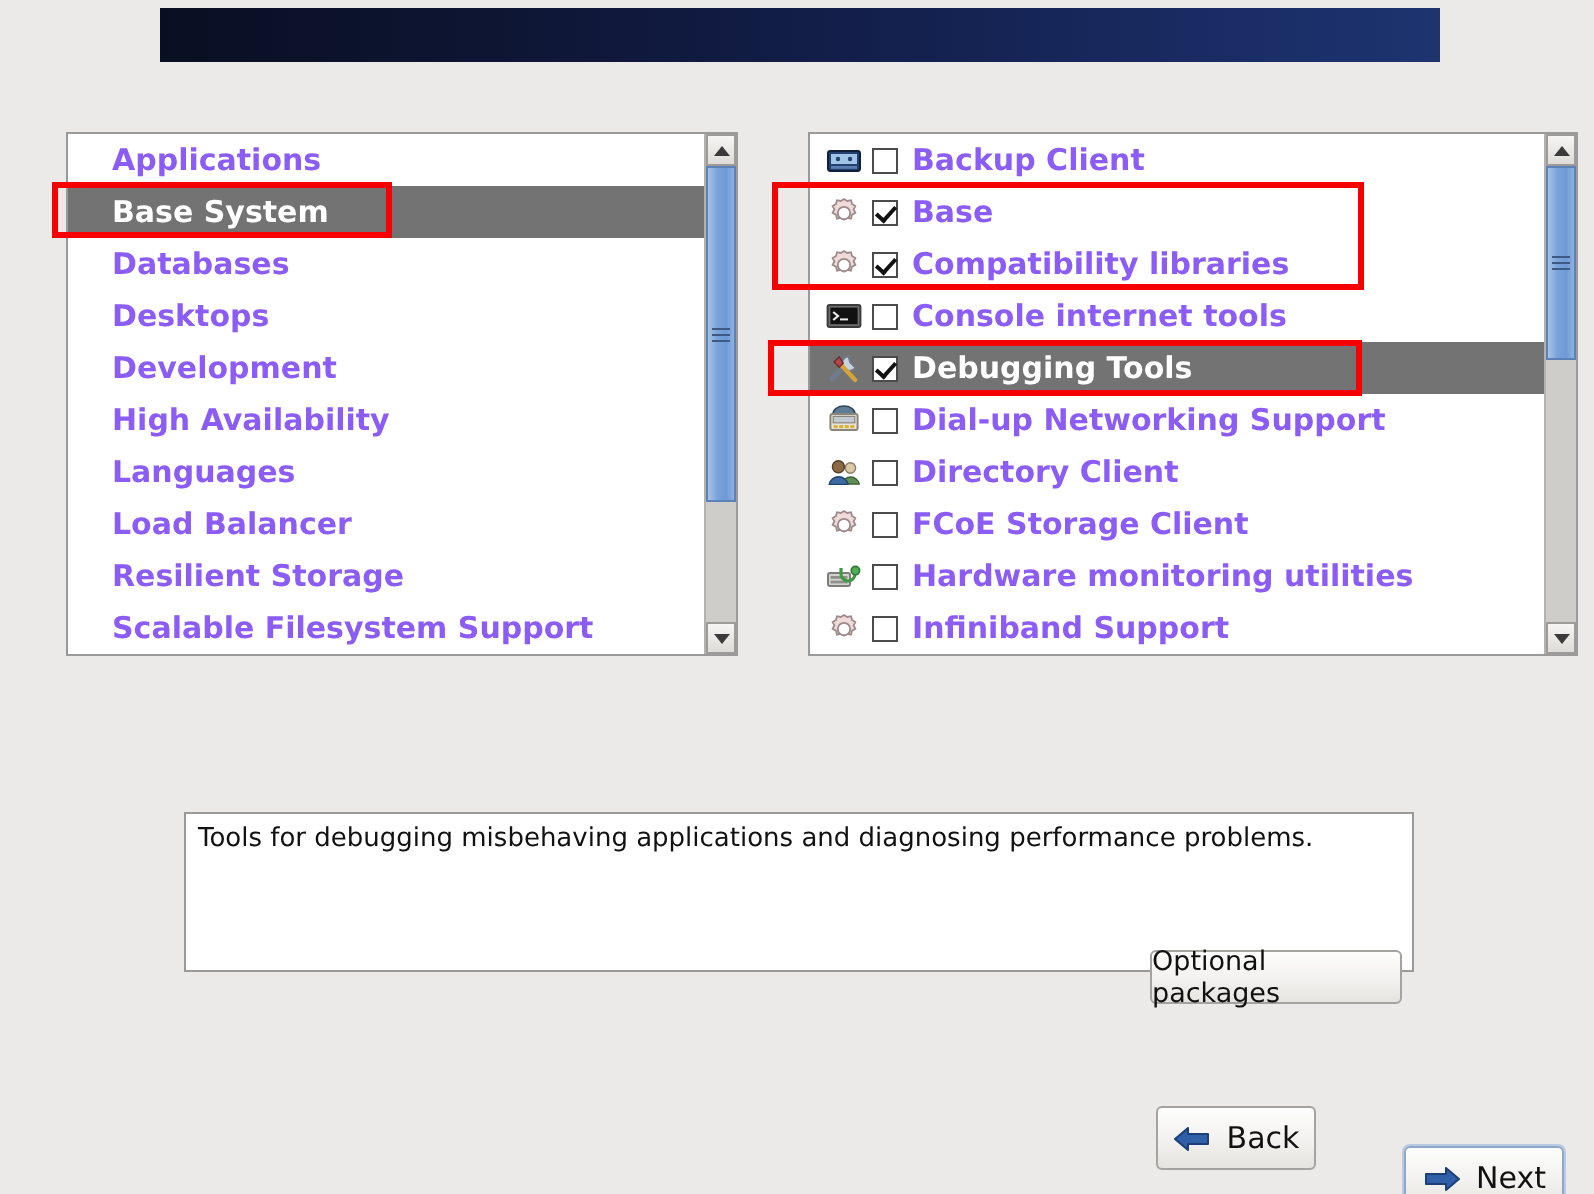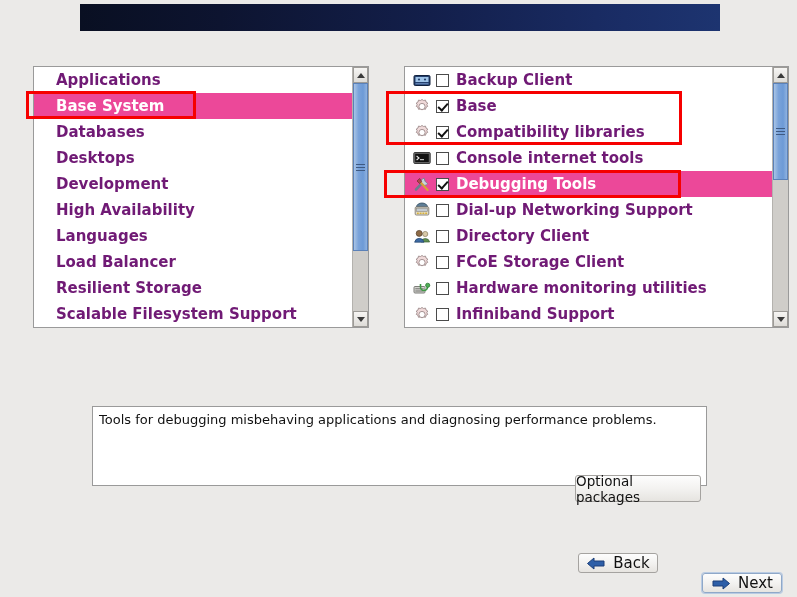--- a/index.html
+++ b/index.html
@@ -33,24 +33,24 @@
     overflow: hidden;
     background: #fff;
   }
   .row {
     height: 26px;
     display: flex;
     align-items: center;
     padding-left: 8px;
     font-size: 15px;
     font-weight: bold;
-    color: #701a75;
+    color: #8b5cf6;
     white-space: nowrap;
   }
-  .row.selected { background: #ec4899; color: #ffffff; }
+  .row.selected { background: #737373; color: #ffffff; }
   .left-list .row { padding-left: 22px; }
 
   
   .sbar {
     position: absolute;
     top: 0; right: 0; bottom: 0;
     width: 16px;
     background: #cfcdc9;
     border-left: 1px solid #b4b2ae;
   }
@@ -140,21 +140,21 @@
     justify-content: center;
     cursor: default;
   }
   .btn-opt {
     position: absolute;
     right: 96px; top: 475px;
     width: 126px; height: 27px;
   }
   .btn-nav {
     position: absolute;
-    width: 80px; height: 20px;
+    width: 80px; height: 32px;
     gap: 7px;
     font-size: 15px;
   }
   .btn-back { right: 139px; top: 553px; }
   .btn-next {
     right: 15px; top: 573px;
     border: 1px solid #8fa8c8;
     box-shadow: 0 0 0 1px #b9cbe3;
   }
   .arrow { width: 20px; height: 15px; flex: 0 0 20px; }

